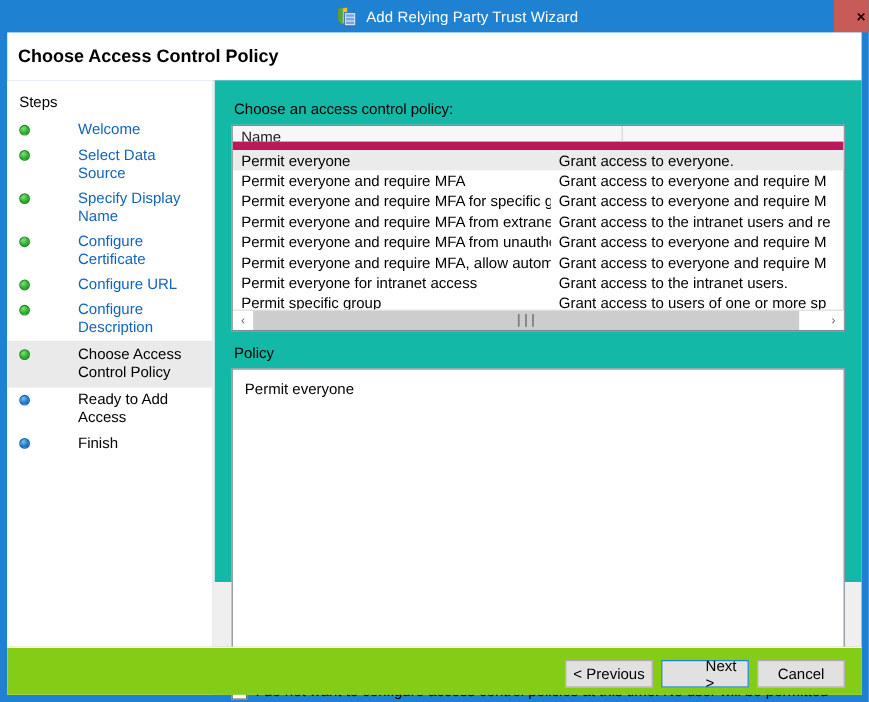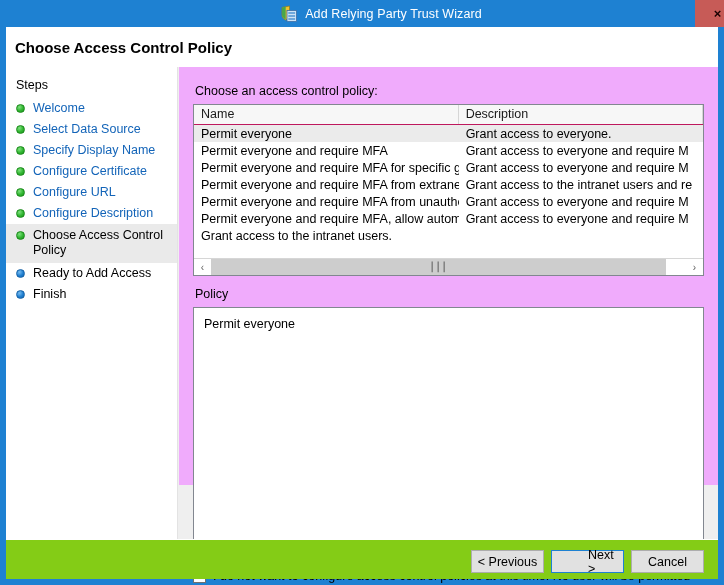--- a/index.html
+++ b/index.html
@@ -141,36 +141,37 @@
   .bullet.pending {
     background: radial-gradient(circle at 35% 30%, #79bdf0 0%, #1e7ed0 55%, #1663a8 100%);
     border: 1px solid #1663a8;
     box-sizing: border-box;
   }
   .step-label {
     font-size: 12.5px;
     line-height: 15px;
     font-family: "Liberation Sans", sans-serif;
     white-space: normal;
+    margin-left: 32px;
   }
   .step-label.link {
     color: #1364b8;
     cursor: pointer;
   }
   .step-label.plain {
     color: #000000;
   }
 
   
   .main {
     position: absolute;
     left: 173px; top: 0;
     width: 539px;
     height: 418px;
-    background: #f0abfc;
+    background: #14b8a6;
     box-sizing: border-box;
   }
 
   .field-label {
     position: absolute;
     font-size: 12.5px;
     color: #000000;
     font-family: "Liberation Sans", sans-serif;
   }
   #lbl-choose { left: 16px; top: 17px; }
@@ -184,21 +185,21 @@
     height: 172px;
     background: #ffffff;
     border: 1px solid #828790;
     box-sizing: border-box;
     overflow: hidden;
   }
   .lv-header {
     display: flex;
     height: 20px;
     background: #f7f7f7;
-    border-bottom: 1px solid #be185d;
+    border-bottom: 7px solid #be185d;
     box-sizing: border-box;
   }
   .lv-hcell {
     font-size: 12.5px;
     color: #1a1a1a;
     padding: 2px 0 0 7px;
     box-sizing: border-box;
     border-right: 1px solid #d6d6d6;
     overflow: hidden;
     white-space: nowrap;
@@ -425,21 +426,20 @@
       </div>
     </div>
 
     <div class="main">
 
       <div class="field-label" id="lbl-choose">Choose an access control policy:</div>
 
       <div class="listview">
         <div class="lv-header">
           <div class="lv-hcell c-name">Name</div>
-          <div class="lv-hcell c-desc">Description</div>
         </div>
         <div class="lv-rows">
           <div class="lv-row selected">
             <div class="lv-cell c-name">Permit everyone</div>
             <div class="lv-cell c-desc">Grant access to everyone.</div>
           </div>
           <div class="lv-row">
             <div class="lv-cell c-name">Permit everyone and require MFA</div>
             <div class="lv-cell c-desc">Grant access to everyone and require M</div>
           </div>
@@ -453,21 +453,26 @@
           </div>
           <div class="lv-row">
             <div class="lv-cell c-name">Permit everyone and require MFA from unauthenticated devices</div>
             <div class="lv-cell c-desc">Grant access to everyone and require M</div>
           </div>
           <div class="lv-row">
             <div class="lv-cell c-name">Permit everyone and require MFA, allow automatic device registr…</div>
             <div class="lv-cell c-desc">Grant access to everyone and require M</div>
           </div>
           <div class="lv-row">
+            <div class="lv-cell c-name">Permit everyone for intranet access</div>
             <div class="lv-cell c-desc">Grant access to the intranet users.</div>
+          </div>
+          <div class="lv-row">
+            <div class="lv-cell c-name">Permit specific group</div>
+            <div class="lv-cell c-desc">Grant access to users of one or more sp</div>
           </div>
         </div>
 
         <div class="hscroll">
           <div class="hs-btn">‹</div>
           <div class="hs-track">
             <div class="hs-thumb">
               <span class="hs-grip">┃┃┃</span>
             </div>
           </div>

